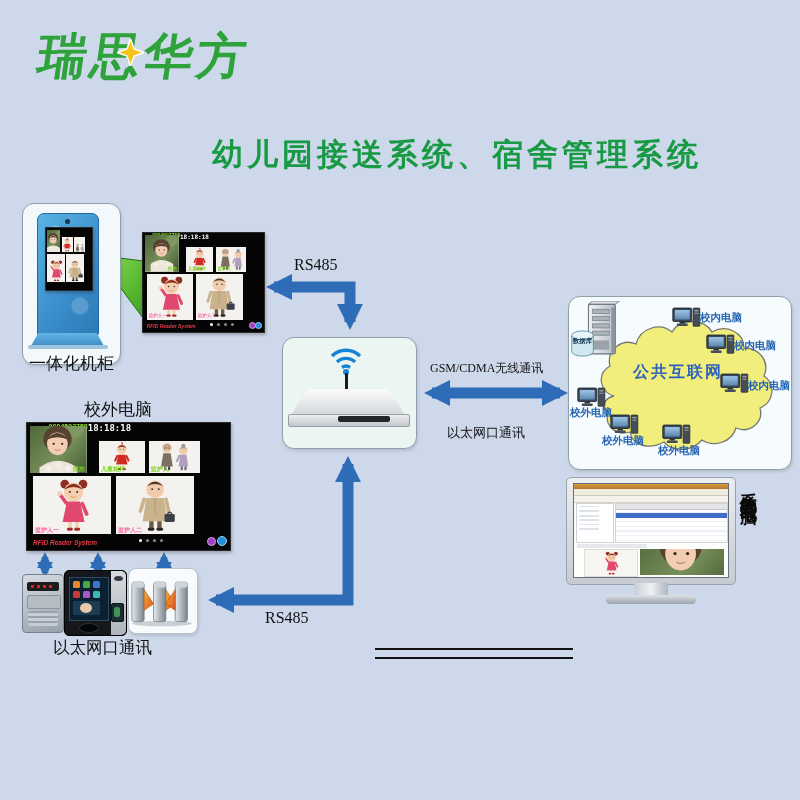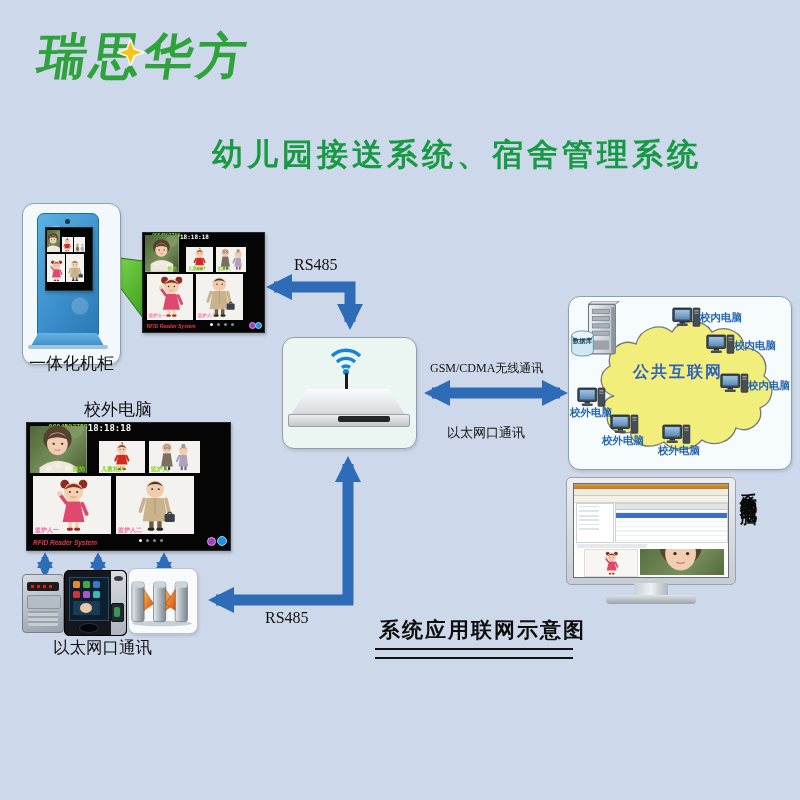--- a/index.html
+++ b/index.html
@@ -585,16 +585,15 @@
     </div>
     <div class="tm-fp"></div>
     <div class="tm-lens"></div>
   </div>
   <div id="turnstile-panel" class="abs"></div>
   <svg id="turnstile-ic" class="abs" viewBox="0 0 68 58">
       <use href="#sym-turnstiles"></use>
     </svg>
   <div id="hardware-label" class="abs dlabel">以太网口通讯</div>
 
-  <div id="caption" class="abs">系统应用联网示意图</div>
   <div id="caption-underline" class="abs"></div>
 
 </div>
 
 </body></html>

